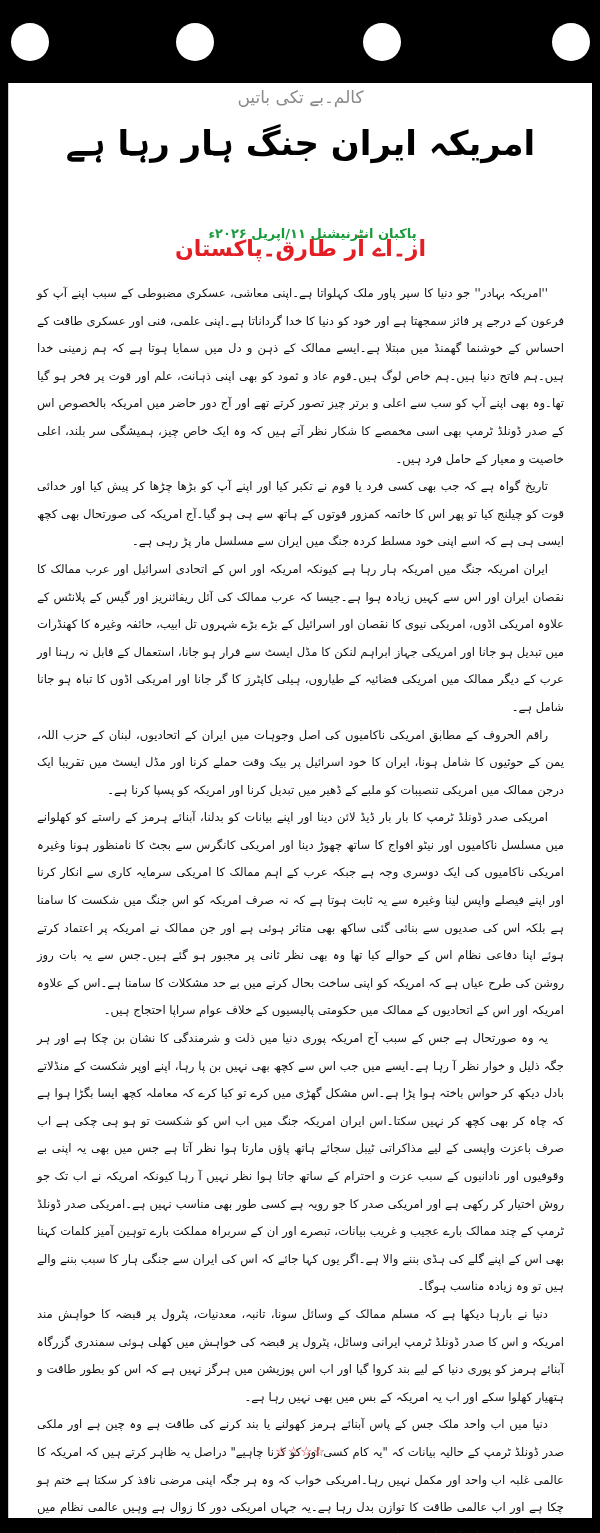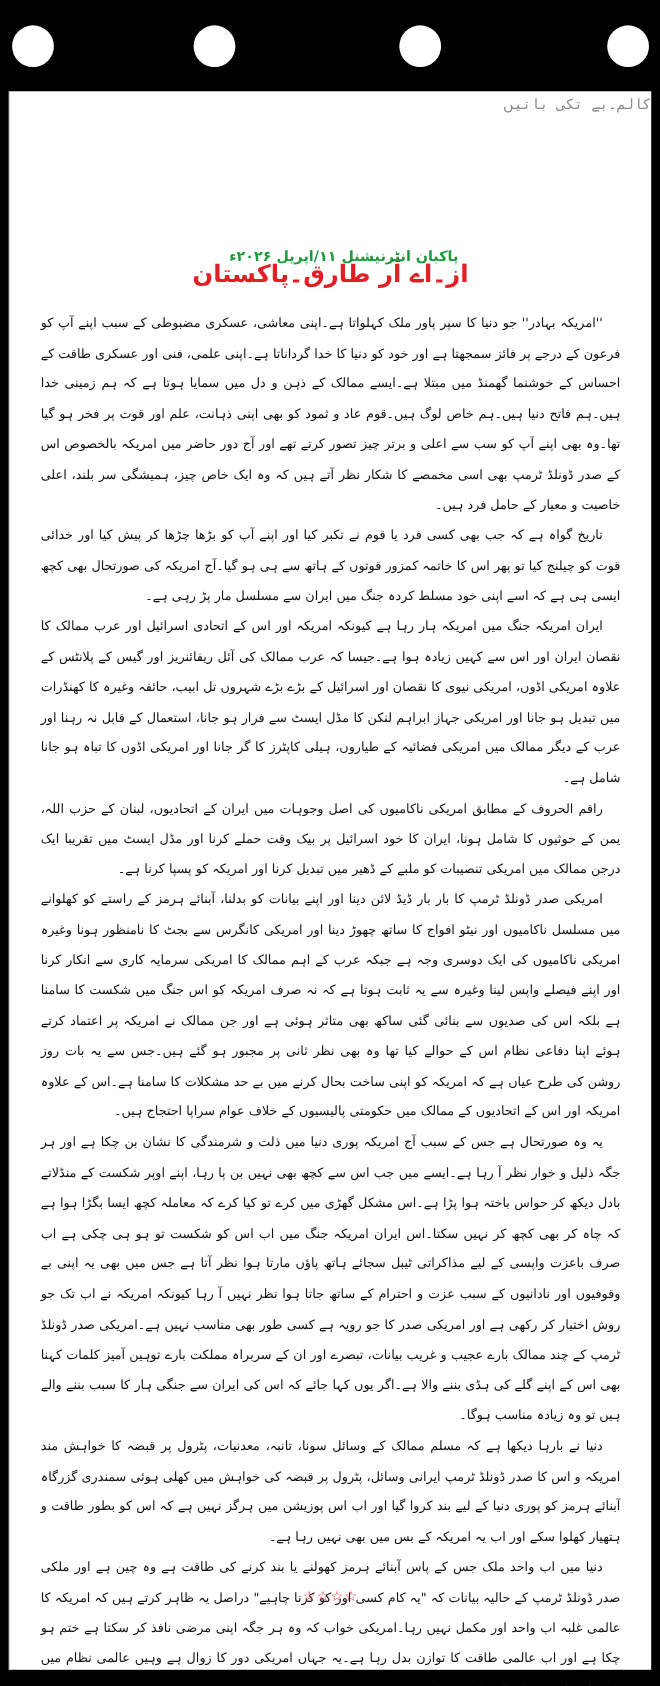--- a/index.html
+++ b/index.html
@@ -9,22 +9,22 @@
   }
   .hole {
     position: absolute; width: 38px; height: 38px; border-radius: 50%; background: #fff;
     top: 23px;
   }
   .paper {
     position: absolute; left: 8px; top: 83px; width: 583px; height: 1435px; background: #fff;
     border-left: 1px solid #ccc;
   }
   .kicker {
-    position: absolute; top: 4px; left: 0; width: 100%; text-align: right;
-    color: #8a8a8a; font-size: 13px; direction: rtl; font-family: Liberation Mono, monospace;
+    position: absolute; top: 4px; left: 0; width: 100%; text-align: center;
+    color: #8a8a8a; font-size: 17px; direction: rtl;
   }
   .headline {
     position: absolute; top: 40px; left: 0; width: 100%; text-align: center;
     color: #000; font-size: 34px; font-weight: bold; direction: rtl;
   }
   .byline {
     position: absolute; top: 108px; left: 0; width: 100%; text-align: center;
     color: #e31e24; font-size: 22px; font-weight: bold; direction: rtl; margin-top: 45px;
   }
   .dateline {
@@ -80,20 +80,21 @@
 </head>
 <body>
 
 <div class="hole" style="left:11px;"></div>
 <div class="hole" style="left:176px;"></div>
 <div class="hole" style="left:363px;"></div>
 <div class="hole" style="left:552px;"></div>
 
 <div class="paper">
   <div class="kicker">کالم۔بے تکی باتیں</div>
+  <div class="headline">امریکہ ایران جنگ ہار رہا ہے</div>
   <div class="byline">از۔اے آر طارق۔پاکستان</div>
   <div class="dateline">پاکبان انٹرنیشنل ۱۱/اپریل ۲۰۲۶ء</div>
 
   <div class="body-text">
     <p>
       <span>''امریکہ بہادر'' جو دنیا کا سپر پاور ملک کہلواتا ہے۔اپنی معاشی، عسکری مضبوطی کے سبب اپنے آپ کو فرعون کے درجے پر فائز سمجھتا ہے اور خود کو دنیا کا خدا گرداناتا ہے۔اپنی علمی، فنی اور عسکری طاقت کے احساس کے خوشنما گھمنڈ میں مبتلا ہے۔ایسے ممالک کے ذہن و دل میں سمایا ہوتا ہے کہ ہم زمینی خدا ہیں۔ہم فاتح دنیا ہیں۔ہم خاص لوگ ہیں۔قوم عاد و ثمود کو بھی اپنی ذہانت، علم اور قوت پر فخر ہو گیا تھا۔وہ بھی اپنے آپ کو سب سے اعلی و برتر چیز تصور کرتے تھے اور آج دور حاضر میں امریکہ بالخصوص اس کے صدر ڈونلڈ ٹرمپ بھی اسی مخمصے کا شکار نظر آتے ہیں کہ وہ ایک خاص چیز، ہمیشگی سر بلند، اعلی خاصیت و معیار کے حامل فرد ہیں۔</span>
     </p>
     <p>تاریخ گواہ ہے کہ جب بھی کسی فرد یا قوم نے تکبر کیا اور اپنے آپ کو بڑھا چڑھا کر پیش کیا اور خدائی قوت کو چیلنج کیا تو پھر اس کا خاتمہ کمزور قوتوں کے ہاتھ سے ہی ہو گیا۔آج امریکہ کی صورتحال بھی کچھ ایسی ہی ہے کہ اسے اپنی خود مسلط کردہ جنگ میں ایران سے مسلسل مار پڑ رہی ہے۔</p>
     <p>ایران امریکہ جنگ میں امریکہ ہار رہا ہے کیونکہ امریکہ اور اس کے اتحادی اسرائیل اور عرب ممالک کا نقصان ایران اور اس سے کہیں زیادہ ہوا ہے۔جیسا کہ عرب ممالک کی آئل ریفائنریز اور گیس کے پلانٹس کے علاوہ امریکی اڈوں، امریکی نیوی کا نقصان اور اسرائیل کے بڑے بڑے شہروں تل ابیب، حائفہ وغیرہ کا کھنڈرات میں تبدیل ہو جانا اور امریکی جہاز ابراہم لنکن کا مڈل ایسٹ سے فرار ہو جانا، استعمال کے قابل نہ رہنا اور عرب کے دیگر ممالک میں امریکی فضائیہ کے طیاروں، ہیلی کاپٹرز کا گر جانا اور امریکی اڈوں کا تباہ ہو جانا شامل ہے۔</p>
     <p>راقم الحروف کے مطابق امریکی ناکامیوں کی اصل وجوہات میں ایران کے اتحادیوں، لبنان کے حزب اللہ، یمن کے حوثیوں کا شامل ہونا، ایران کا خود اسرائیل پر بیک وقت حملے کرنا اور مڈل ایسٹ میں تقریبا ایک درجن ممالک میں امریکی تنصیبات کو ملبے کے ڈھیر میں تبدیل کرنا اور امریکہ کو پسپا کرنا ہے۔</p>

